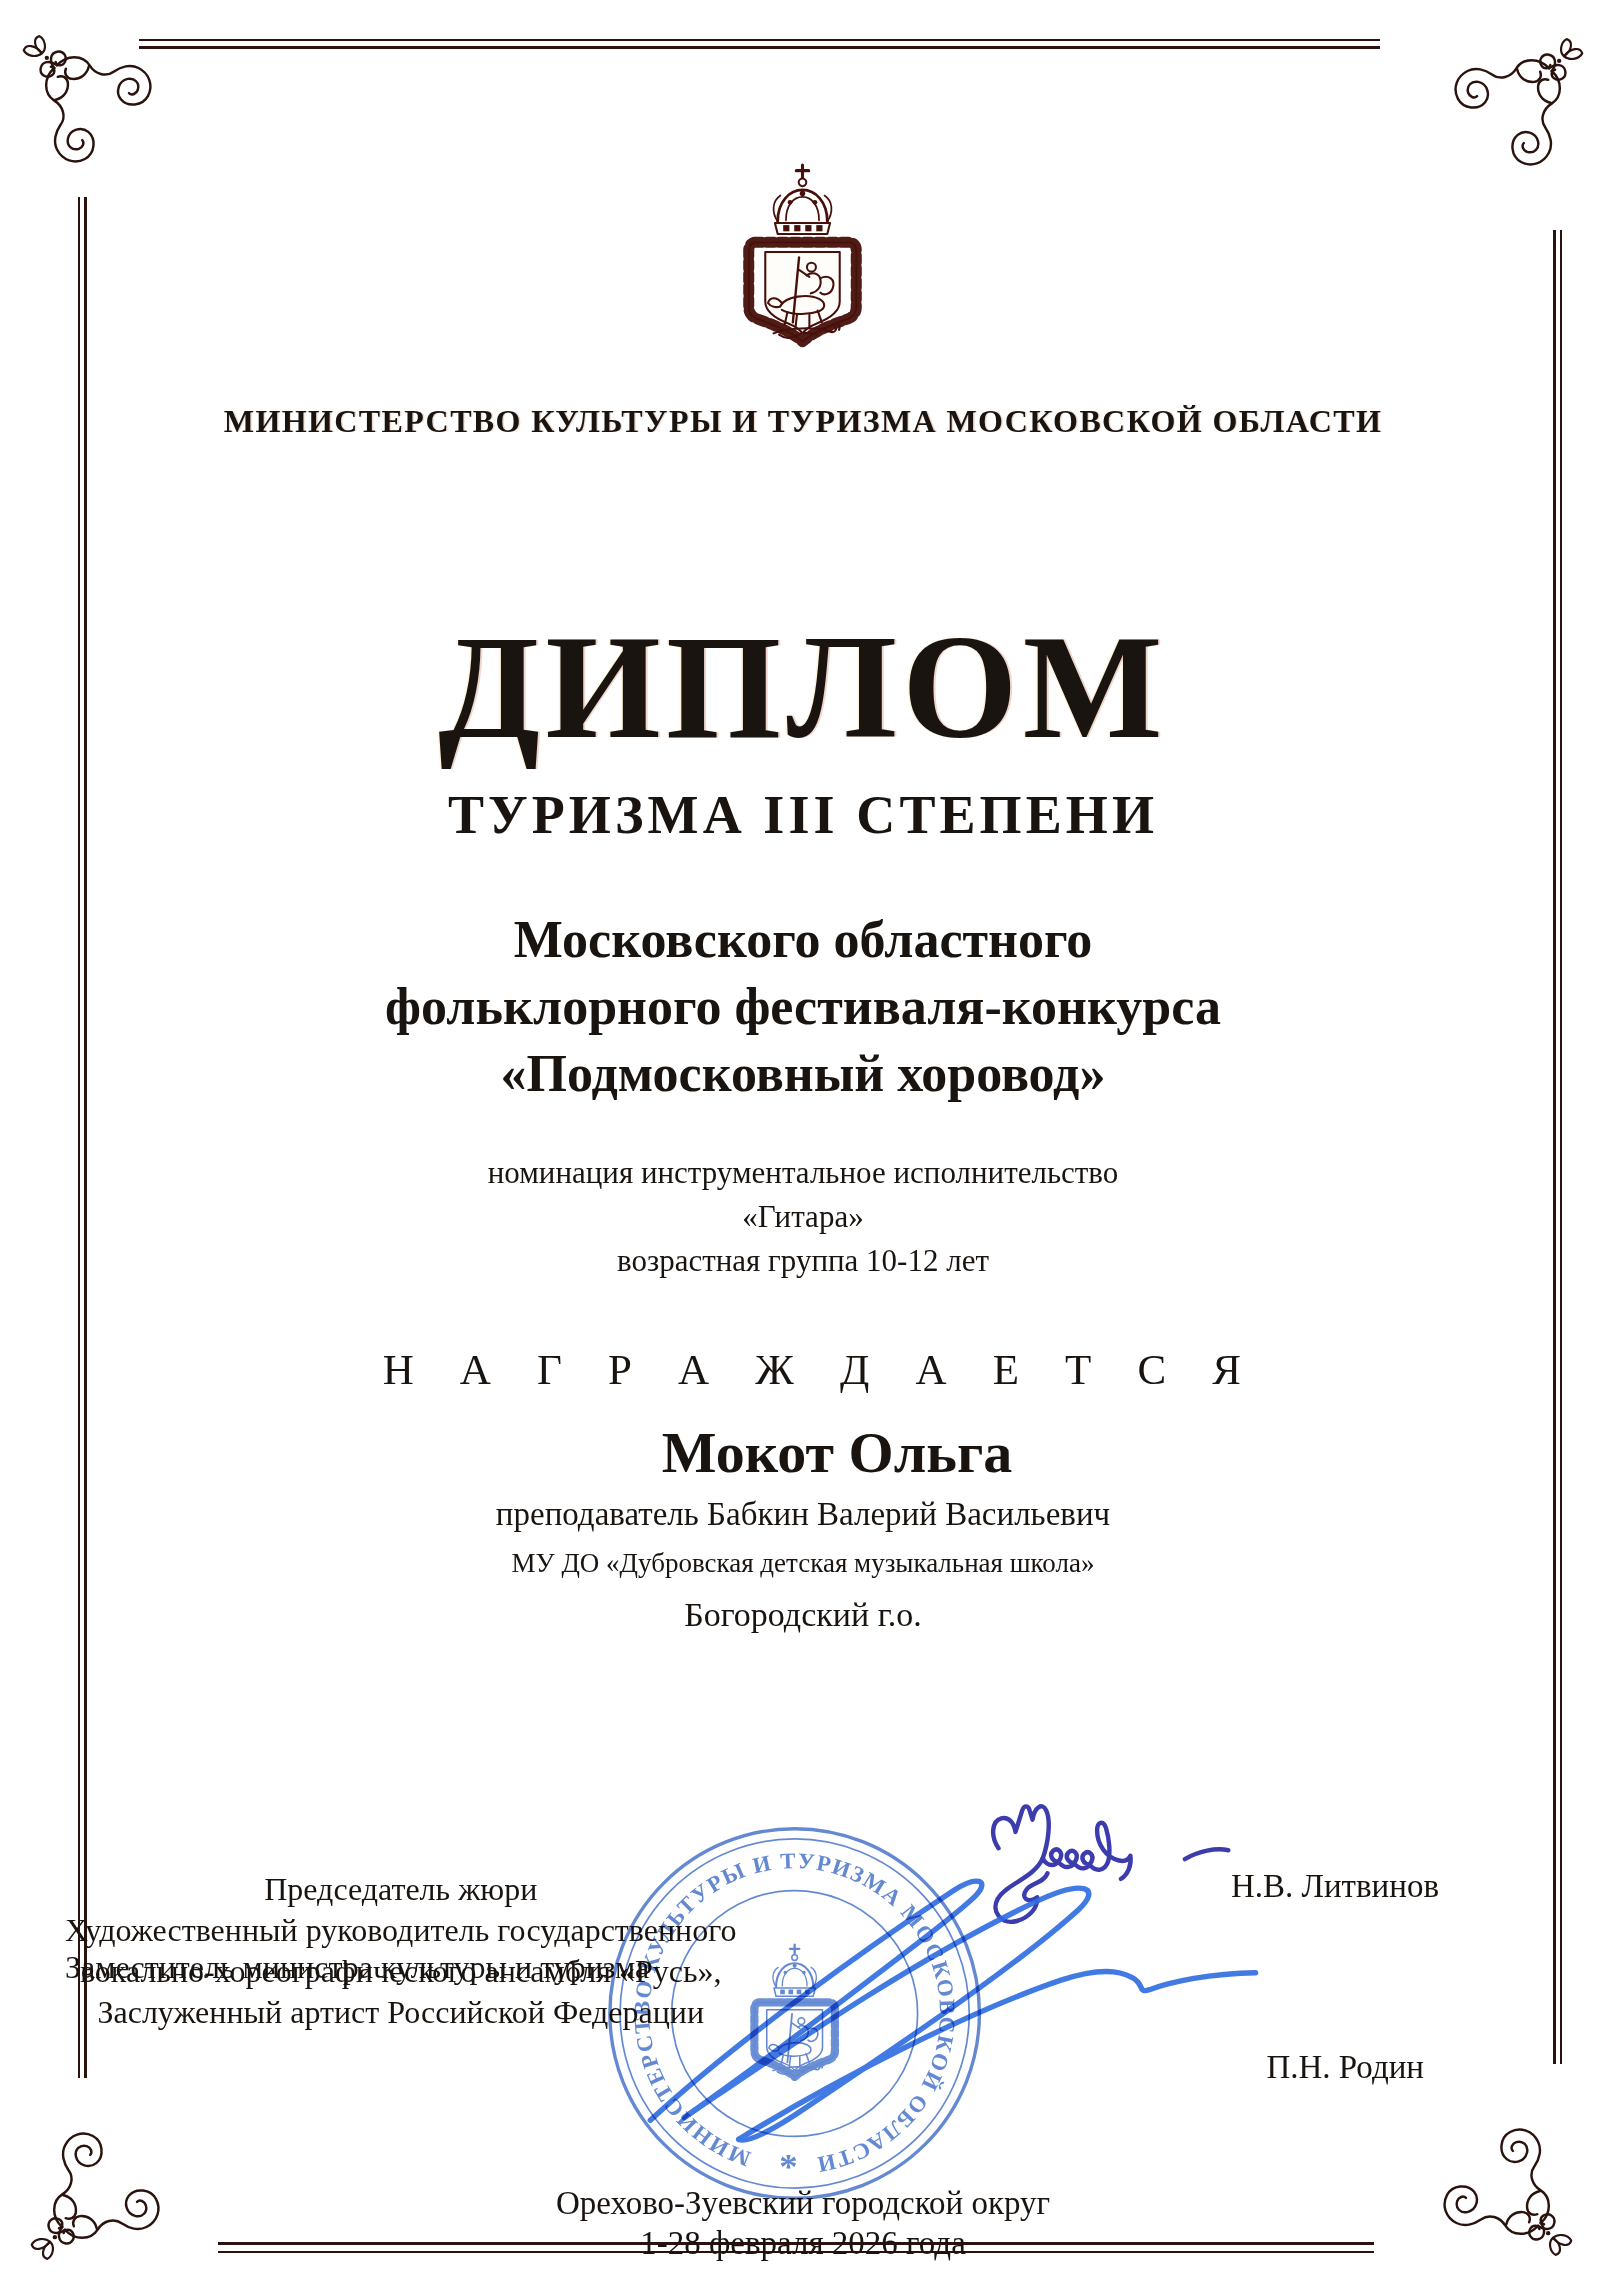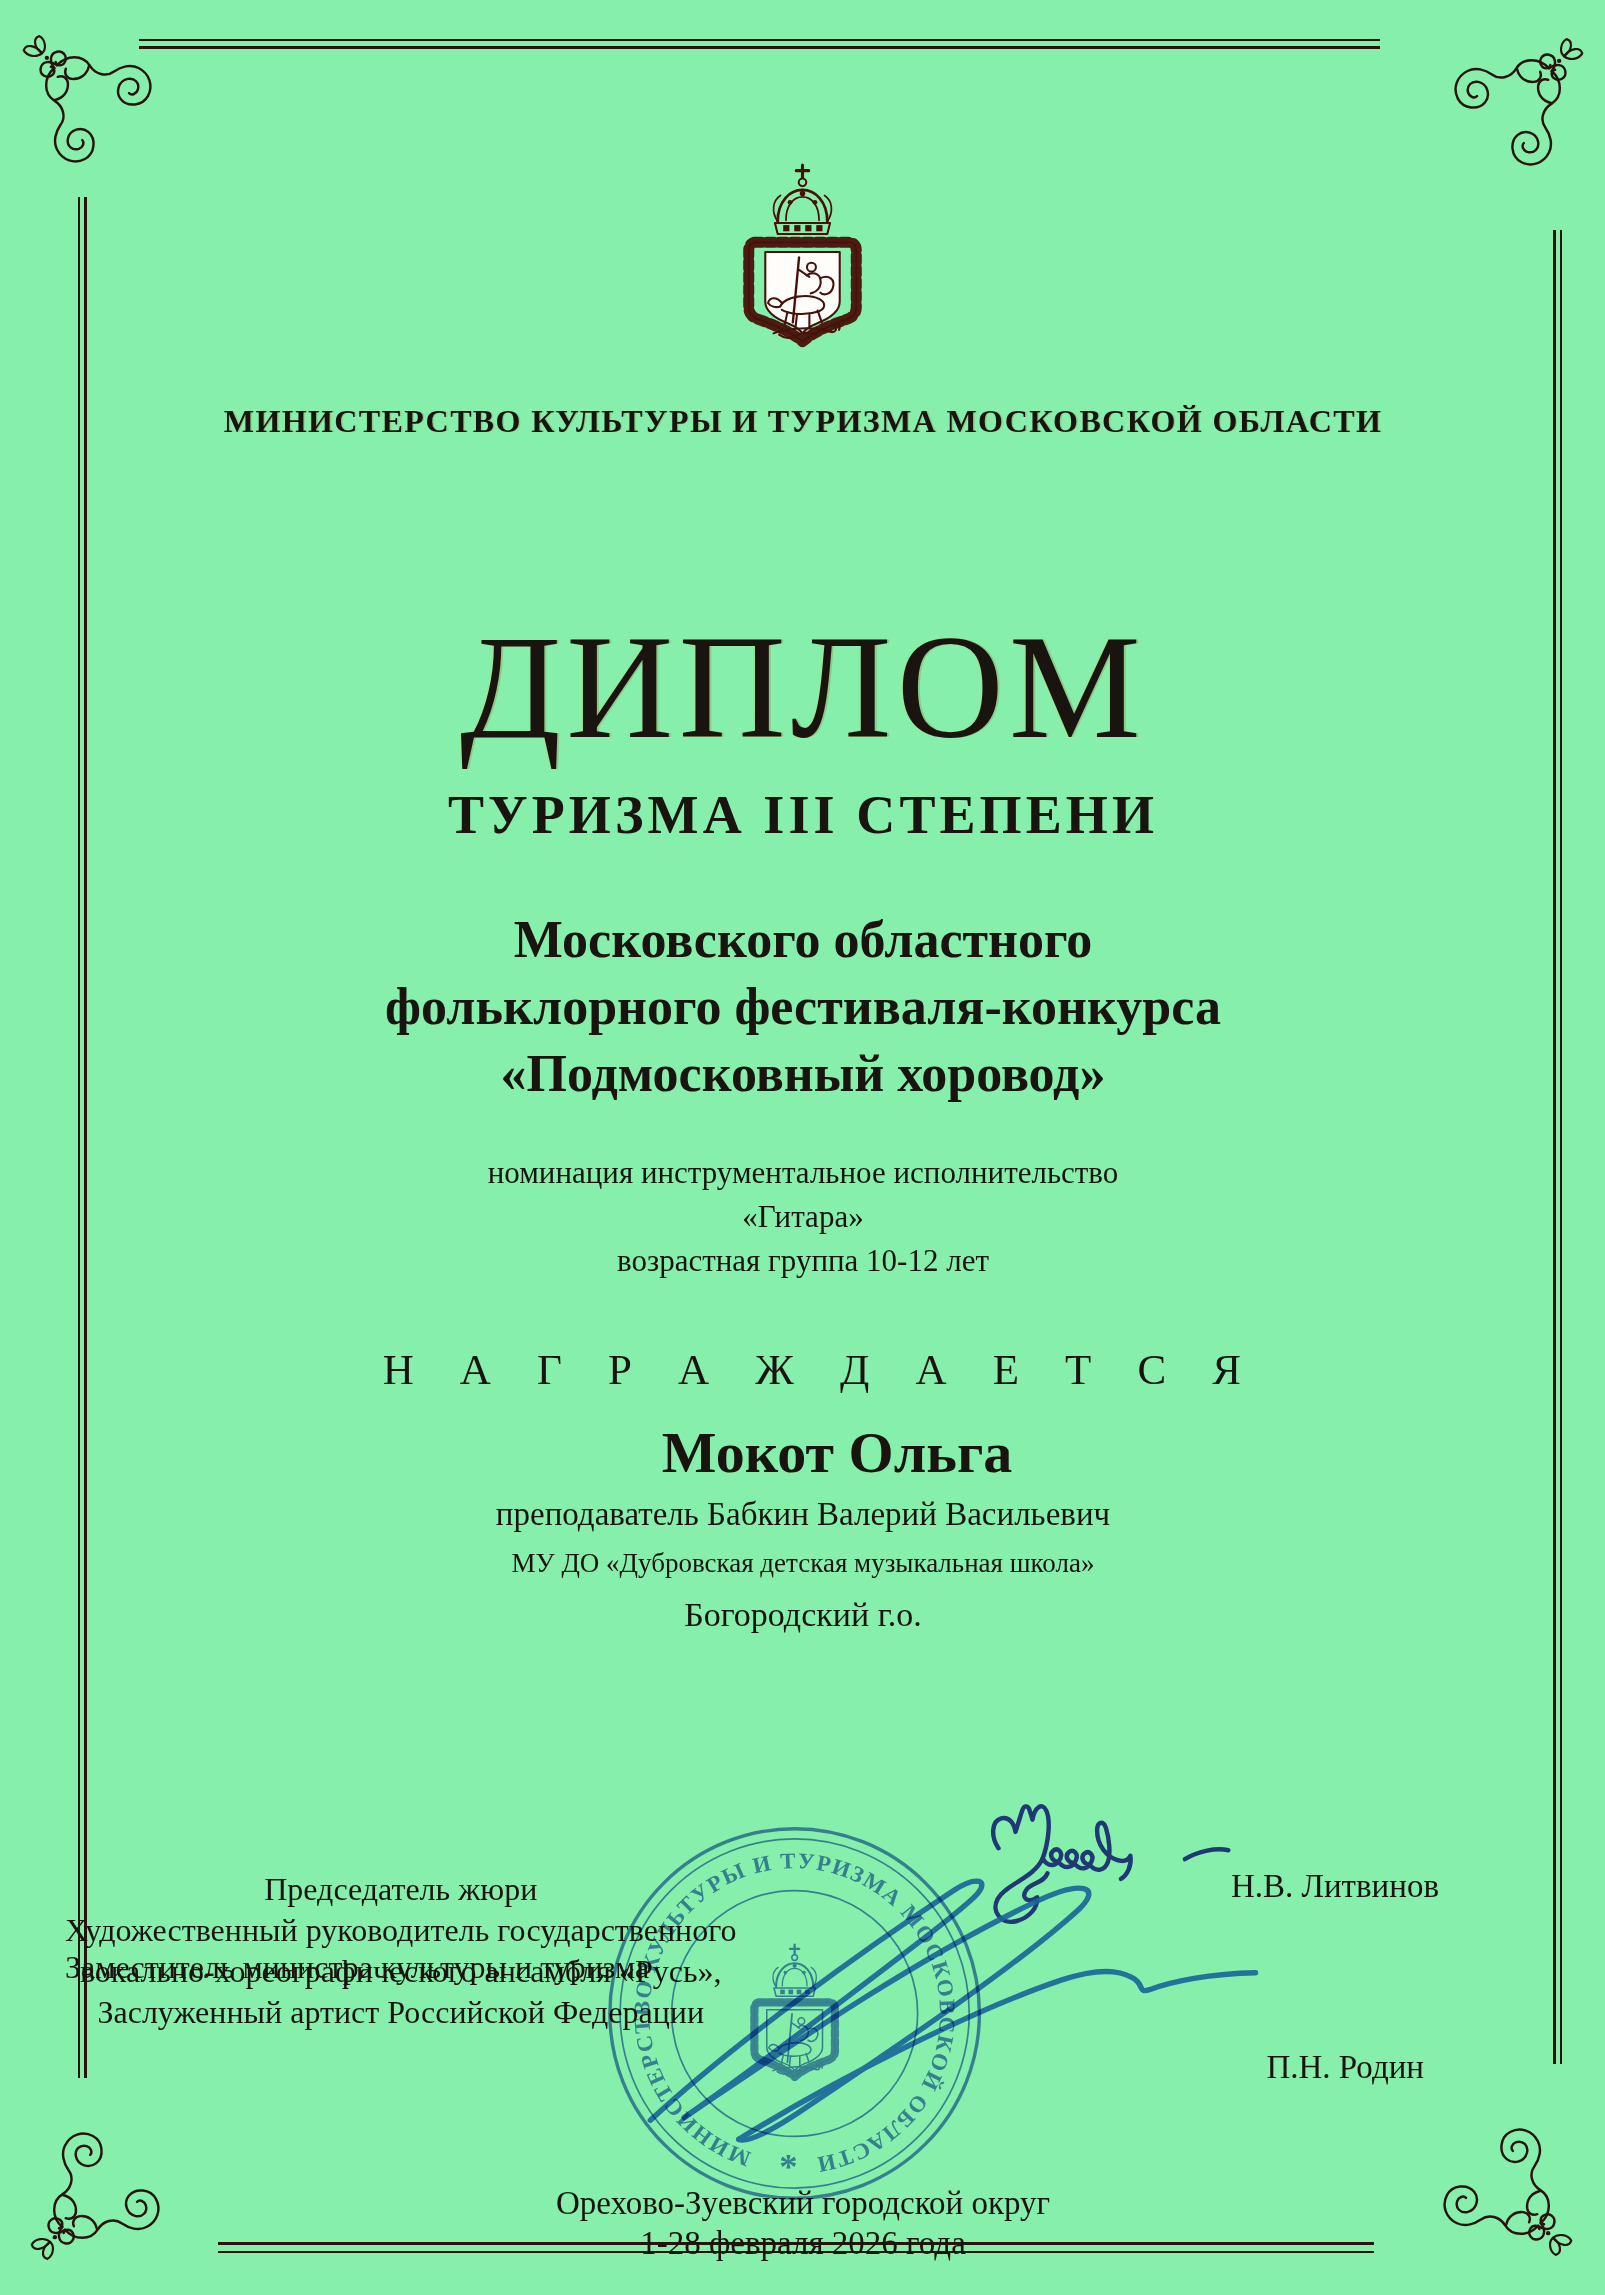--- a/index.html
+++ b/index.html
@@ -1,19 +1,19 @@
 <!DOCTYPE html>
 <html style="font-size:11px"><head>
 <meta charset="utf-8">
 <style>
   html,body{margin:0;padding:0;}
   body{width:1606px;height:2295px;background:#e8e6e2;}
   .page{
     position:relative;width:1606px;height:2295px;overflow:hidden;
-    background:#86efac;color:#1a1410;
+    background:#ffffff;color:#1a1410;
     font-family:"Liberation Serif","DejaVu Serif",serif;
   }
   .cline{position:absolute;left:0;width:100%;text-align:center;white-space:nowrap;z-index:2;}
   
   .bline{position:absolute;background:#2a130d;z-index:1;}
   .b-top-outer{left:139px;top:39px;width:1241px;height:2px;}
   .b-top-inner{left:139px;top:46px;width:1241px;height:3.4px;}
   .b-left-outer{left:78px;top:197px;width:2px;height:1881px;}
   .b-left-inner{left:84px;top:197px;width:3.4px;height:1881px;}
   .b-right-inner{left:1553px;top:230px;width:3.4px;height:1834px;}
@@ -28,21 +28,21 @@
   .c-br{left:1430px;top:2115px;transform:scale(-1,-1);}
   
   .emblem{position:absolute;left:733px;top:161px;width:139px;height:193px;color:#47100a;z-index:2;}
   .stamp{position:absolute;left:599px;top:1815px;width:394px;height:397px;color:#4e79cc;
          z-index:4;mix-blend-mode:multiply;opacity:.88;}
   .inkpad{position:absolute;left:0;top:0;width:1606px;height:2295px;z-index:5;
           mix-blend-mode:multiply;pointer-events:none;}
   
   .ministry-header{top:403px;font-size:32px;font-weight:bold;letter-spacing:1.4px;
     text-shadow:1.4px 0 0 rgba(170,60,0,.18);}
-  .title{top:613px;font-size:148px;font-weight:normal;letter-spacing:5.4px;line-height:1;
+  .title{top:613px;font-size:148px;font-weight:bold;letter-spacing:5.4px;line-height:1;
     text-shadow:2px 0 0 rgba(180,50,0,.20), -1.4px 0 0 rgba(255,190,60,.18);}
   .degree{top:784px;font-size:54px;font-weight:bold;letter-spacing:4.1px;}
   .festival{top:906px;font-size:52px;font-weight:bold;line-height:67px;}
   .nomination{top:1151px;font-size:31px;line-height:44px;}
   .award-label{top:1345px;font-size:43px;letter-spacing:17.7px;padding-left:17.7px;}
   .recipient{top:1419px;font-size:58px;font-weight:bold;padding-left:34px;}
   .teacher{top:1496px;font-size:33px;}
   .school{top:1548px;font-size:27px;}
   .municipality{top:1596px;font-size:34px;}
   .sig-block{position:absolute;left:65px;font-size:32px;line-height:41px;z-index:2;white-space:nowrap;text-align:center;}

